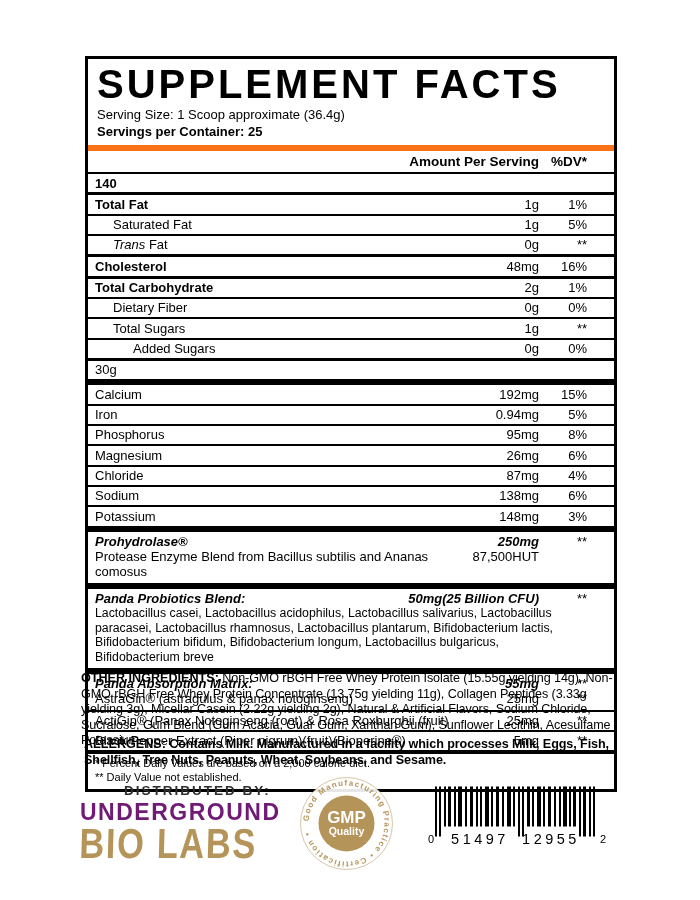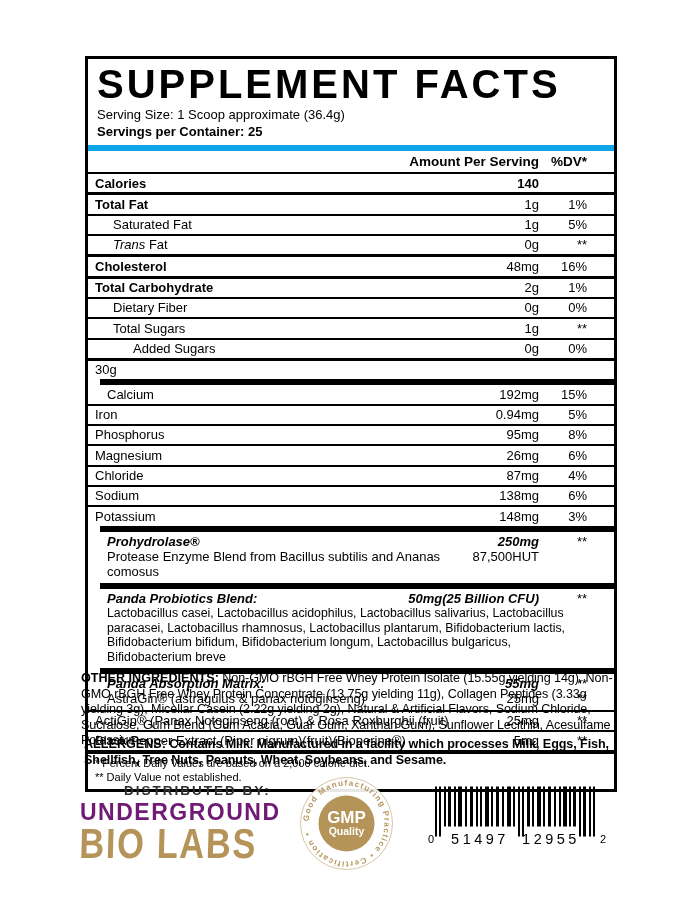--- a/index.html
+++ b/index.html
@@ -6,29 +6,29 @@
   body{font-family:"Liberation Sans",sans-serif;color:#000;}
   #canvas{position:relative;width:700px;height:900px;background:#fff;overflow:hidden;}
 
   
   #facts-panel{position:absolute;left:85px;top:56px;width:532px;border:3px solid #000;background:#fff;box-sizing:border-box;}
   .title-block{padding:5px 9px 4px 9px;}
   .panel-title{font-size:40px;font-weight:900;letter-spacing:3px;line-height:1.0;white-space:nowrap;}
   .serving-line{font-size:13px;margin-top:3px;}
   .servings-line{font-size:13px;font-weight:700;margin-top:2px;padding-bottom:2px;}
 
-  .hdr-row{display:flex;border-top:6px solid #0ea5e9;padding:3px 27px 3px 24px;font-size:13.5px;font-weight:700;}
+  .hdr-row{display:flex;border-top:6px solid #f97316;padding:3px 27px 3px 24px;font-size:13.5px;font-weight:700;}
   .c-name{flex:1;}
   .c-amt{text-align:right;white-space:nowrap;}
   .c-dv{width:48px;text-align:right;flex:none;white-space:nowrap;}
 
   .frow{border-top:2px solid #000;padding:1.5px 27px 1.5px 7px;font-size:13px;line-height:1.18;}
   .frow .fline{display:flex;}
   .sep-mid{border-top-width:3px;}
-  .sep-thick{border-top-width:6px;margin-left:12px;}
+  .sep-thick{border-top-width:6px;}
   .bold .c-name{font-weight:700;}
   .amt-bold .c-amt{font-weight:700;}
   .indent .c-name{padding-left:18px;}
   .indent2 .c-name{padding-left:38px;}
   .blend{padding-top:2px;padding-bottom:3px;}
   .blend .fline.l1 .c-name,.blend .fline.l1 .c-amt{font-weight:700;font-style:italic;}
   .fdesc{font-size:12.3px;line-height:1.2;padding-right:10px;}
   .footnote-box{border-top:4px solid #000;padding:3px 12px 4px 7px;font-size:11px;line-height:1.25;}
 
   
@@ -59,21 +59,20 @@
 
     <div class="hdr-row">
       <span class="c-name"></span>
       <span class="c-amt">Amount Per Serving</span>
       <span class="c-dv">%DV*</span>
     </div>
 
     <div id="facts-rows">
         <div class="frow bold amt-bold">
           <div class="fline l1">
-            <span class="c-name">Calories</span>
             <span class="c-amt">140</span>
             <span class="c-dv"></span>
           </div>
         </div>
         <div class="frow bold sep-mid">
           <div class="fline l1">
             <span class="c-name">Total Fat</span>
             <span class="c-amt">1g</span>
             <span class="c-dv">1%</span>
           </div>

